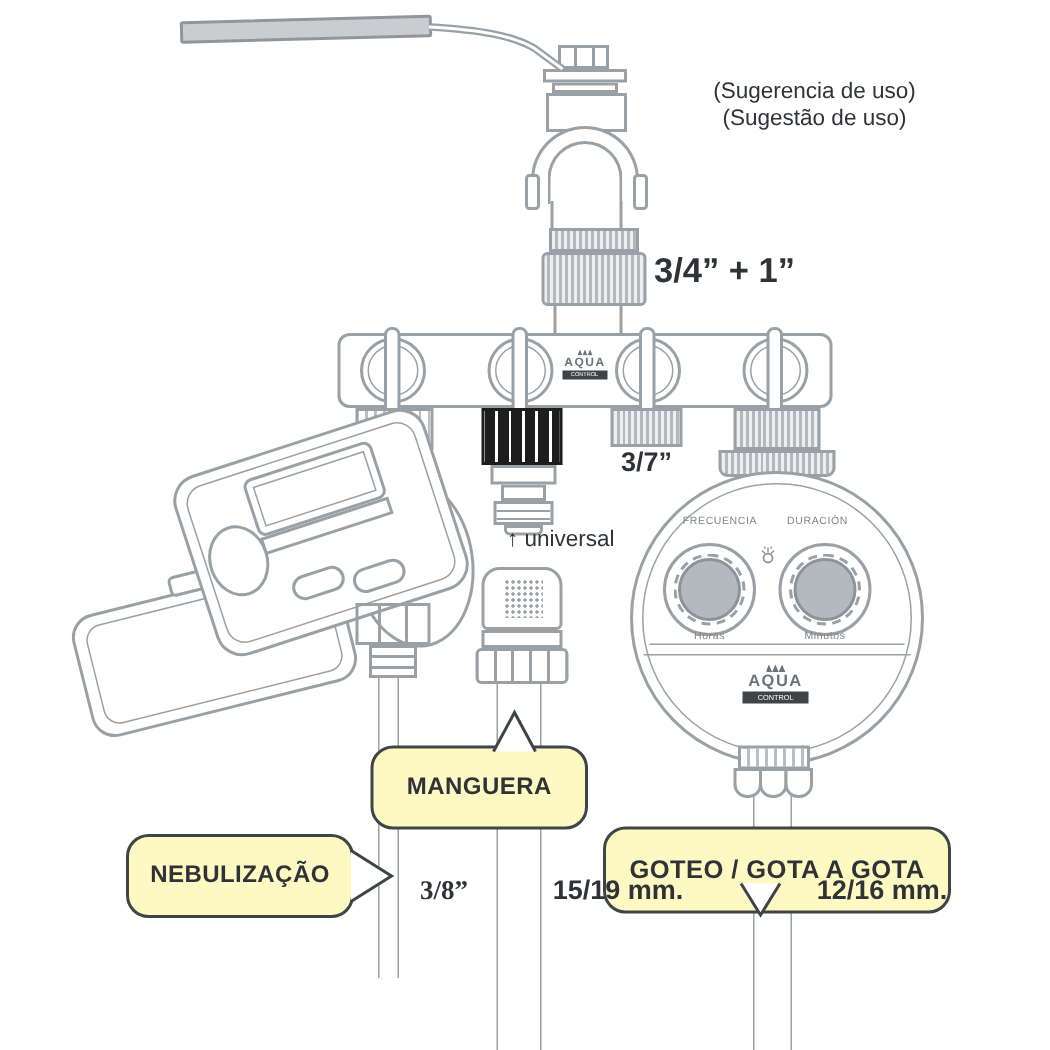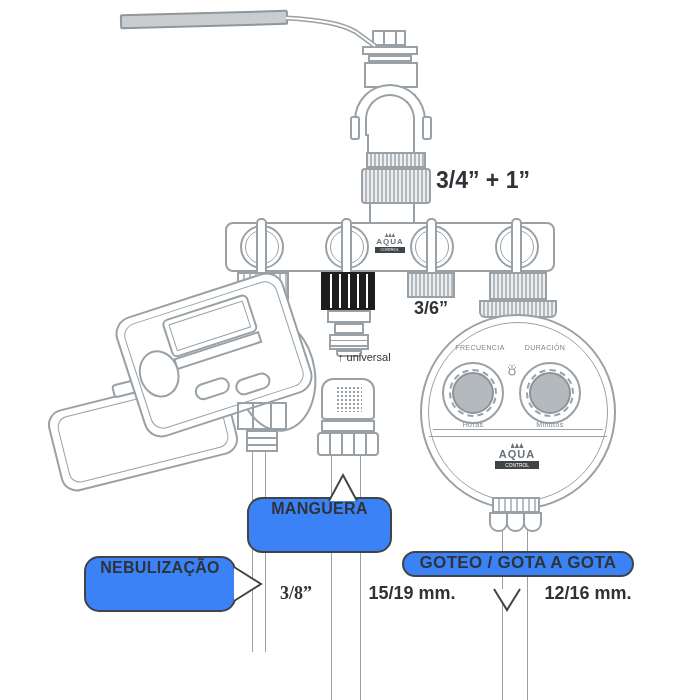--- a/index.html
+++ b/index.html
@@ -16,23 +16,23 @@
   .ln{border:2px solid var(--line);background:#fff;}
   .thin{border-width:1.5px;}
   .noborder{border:none;}
   .round{border-radius:50%;}
   .striped{background:repeating-linear-gradient(90deg,#eceeef 0 2px,#b2b8bc 2px 4px);}
   .striped-lt{background:repeating-linear-gradient(90deg,#fff 0 4px,#b8bec2 4px 6px);}
   .striped-blk{background:repeating-linear-gradient(90deg,#1d1d1d 0 7px,#fff 7px 9px);border-color:#1d1d1d;}
   .pipe{border-left:2px solid var(--line);border-right:2px solid var(--line);background:#fff;}
   .txt{color:var(--text);}
   .ctr{text-align:center;}
-  .callout{border:2px solid var(--dark);border-radius:15px;background:#3b82f6;
+  .callout{border:2px solid var(--dark);border-radius:15px;background:#fef9c3;
            font-size:16px;font-weight:bold;letter-spacing:.3px;color:var(--text);
-           display:flex;justify-content:center;text-align:center;line-height:20px;}
+           display:flex;flex-direction:column;justify-content:center;text-align:center;line-height:20px;}
   .meas{font-size:18px;font-weight:bold;color:var(--text);}
   .tiny{font-size:7px;color:#7d858a;letter-spacing:.4px;}
   .logo{display:flex;flex-direction:column;align-items:center;gap:1px;}
   .crown{background:#6b7377;clip-path:polygon(0 100%,16% 0,33% 100%,50% 0,66% 100%,84% 0,100% 100%);}
   .aqua{font-weight:bold;color:#6b7377;letter-spacing:1px;line-height:1;}
   .ctrlband{background:#3f4447;color:#fff;display:flex;align-items:center;justify-content:center;line-height:1;}
   .grip-dots{background-image:radial-gradient(#9aa1a6 1px,transparent 1.2px);background-size:4px 4px;}
   svg.overlay{position:absolute;left:0;top:0;pointer-events:none;}
 </style>
 </head>
@@ -45,20 +45,24 @@
        linear-gradient(90deg,transparent 0 9px,var(--line) 9px 11px,transparent 11px 21px,var(--line) 21px 23px,transparent 23px);"></div>
   <div class="el ln" style="left:362px;top:46px;width:56px;height:9px;"></div>
   <div class="el ln" style="left:368px;top:55px;width:44px;height:7px;"></div>
   <div class="el ln" style="left:364px;top:62px;width:54px;height:26px;"></div>
   <div class="el" style="left:354px;top:84px;width:72px;height:50px;border:2px solid var(--line);border-bottom:none;border-radius:36px 36px 0 0;background:#fff;"></div>
   <div class="el" style="left:365px;top:94px;width:50px;height:42px;border:2px solid var(--line);border-bottom:none;border-radius:25px 25px 0 0;background:#fff;"></div>
   <div class="el ln" style="left:350px;top:116px;width:10px;height:24px;border-radius:3px;"></div>
   <div class="el ln" style="left:422px;top:116px;width:10px;height:24px;border-radius:3px;"></div>
   <div class="el pipe" style="left:367px;top:134px;width:48px;height:18px;"></div>
 
+  <div class="el txt ctr" style="left:438px;top:52px;width:210px;font-size:15px;line-height:18px;">
+    <div>(Sugerencia de uso)</div>
+    <div>(Sugestão de uso)</div>
+  </div>
 
   <div class="el ln striped" style="left:366px;top:152px;width:60px;height:16px;"></div>
   <div class="el ln striped" style="left:361px;top:168px;width:70px;height:36px;border-radius:4px;"></div>
   <div class="el meas" style="left:436px;top:167px;width:140px;font-size:23px;">3/4” + 1”</div>
   <div class="el pipe" style="left:369px;top:204px;width:46px;height:20px;"></div>
 
   <div class="el ln" style="left:225px;top:222px;width:330px;height:50px;border-radius:8px;"></div>
 
   <div class="el ln round" style="left:240px;top:225px;width:44px;height:44px;"></div>
   <div class="el ln thin round noborder" style="left:245px;top:230px;width:34px;height:34px;border:1.5px solid var(--line);background:transparent;"></div>
@@ -84,25 +88,25 @@
     </div>
   </div>
 
   <div class="el ln striped-lt" style="left:237px;top:272px;width:52px;height:28px;"></div>
   <div class="el ln striped-blk" style="left:321px;top:272px;width:54px;height:38px;"></div>
   <div class="el ln" style="left:327px;top:310px;width:44px;height:13px;"></div>
   <div class="el ln" style="left:334px;top:323px;width:30px;height:11px;"></div>
   <div class="el ln" style="left:329px;top:334px;width:40px;height:16px;background:repeating-linear-gradient(180deg,#fff 0 4px,var(--line) 4px 5.5px);"></div>
   <div class="el ln" style="left:336px;top:350px;width:26px;height:7px;border-radius:0 0 4px 4px;"></div>
   <div class="el ln striped" style="left:407px;top:272px;width:48px;height:26px;"></div>
-  <div class="el meas ctr" style="left:395px;top:298px;width:72px;">3/6”</div>
+  <div class="el meas ctr" style="left:395px;top:298px;width:72px;">3/7”</div>
   <div class="el ln striped" style="left:489px;top:272px;width:58px;height:28px;"></div>
   <div class="el ln striped" style="left:479px;top:300px;width:78px;height:18px;border-radius:0 0 6px 6px;"></div>
 
-  <div class="el txt" style="left:338px;top:351px;width:130px;font-size:11px;">↑ universal</div>
+  <div class="el txt" style="left:338px;top:351px;width:130px;font-size:15px;">↑ universal</div>
 
   <div class="el ln round" style="left:236px;top:318px;width:80px;height:114px;transform:rotate(-8deg);"></div>
   <div class="el ln" style="left:52px;top:390px;width:182px;height:84px;border-radius:16px;transform:rotate(-14deg);"></div>
   <div class="el" style="left:61px;top:398px;width:164px;height:68px;border:1.5px solid var(--line);border-radius:11px;transform:rotate(-14deg);"></div>
   <div class="el ln" style="left:112px;top:380px;width:40px;height:14px;border-radius:4px;transform:rotate(-14deg);"></div>
   <div class="el ln" style="left:126px;top:292px;width:176px;height:126px;border-radius:18px;transform:rotate(-18deg);">
     <div class="el" style="left:6px;top:6px;width:160px;height:110px;border:1.5px solid var(--line);border-radius:13px;"></div>
     <div class="el ln" style="left:46px;top:12px;width:90px;height:40px;border-radius:6px;">
       <div class="el" style="left:4px;top:4px;width:78px;height:28px;border:1px solid var(--line);"></div>
     </div>
@@ -158,21 +162,21 @@
   <div class="el ln" style="left:489px;top:512px;width:19px;height:20px;border-radius:0 0 9px 9px;"></div>
   <div class="el ln" style="left:506px;top:512px;width:19px;height:20px;border-radius:0 0 9px 9px;"></div>
   <div class="el ln" style="left:523px;top:512px;width:19px;height:20px;border-radius:0 0 9px 9px;"></div>
 
   <div class="el callout" style="left:247px;top:497px;width:145px;height:56px;">
     <div>MANGUERA</div>
   </div>
   <div class="el callout" style="left:84px;top:556px;width:152px;height:56px;">
     <div>NEBULIZAÇÃO</div>
   </div>
-  <div class="el callout" style="left:402px;top:551px;width:232px;height:26px;font-size:17px;">
+  <div class="el callout" style="left:402px;top:551px;width:232px;height:58px;font-size:17px;">
     <div>GOTEO / GOTA A GOTA</div>
   </div>
 
   <div class="el meas ctr" style="left:268px;top:583px;width:56px;font-family:Liberation Serif, serif;">3/8”</div>
   <div class="el meas ctr" style="left:362px;top:583px;width:100px;">15/19 mm.</div>
   <div class="el meas ctr" style="left:538px;top:583px;width:100px;">12/16 mm.</div>
 
   <svg class="overlay" width="700" height="700" viewBox="0 0 700 700">
     <path d="M286 18 C 322 20, 342 24, 356 32 L 375 46" fill="none" stroke="var(--line)" stroke-width="5"></path>
     <path d="M286 18 C 322 20, 342 24, 356 32 L 375 46" fill="none" stroke="#fff" stroke-width="2"></path>

